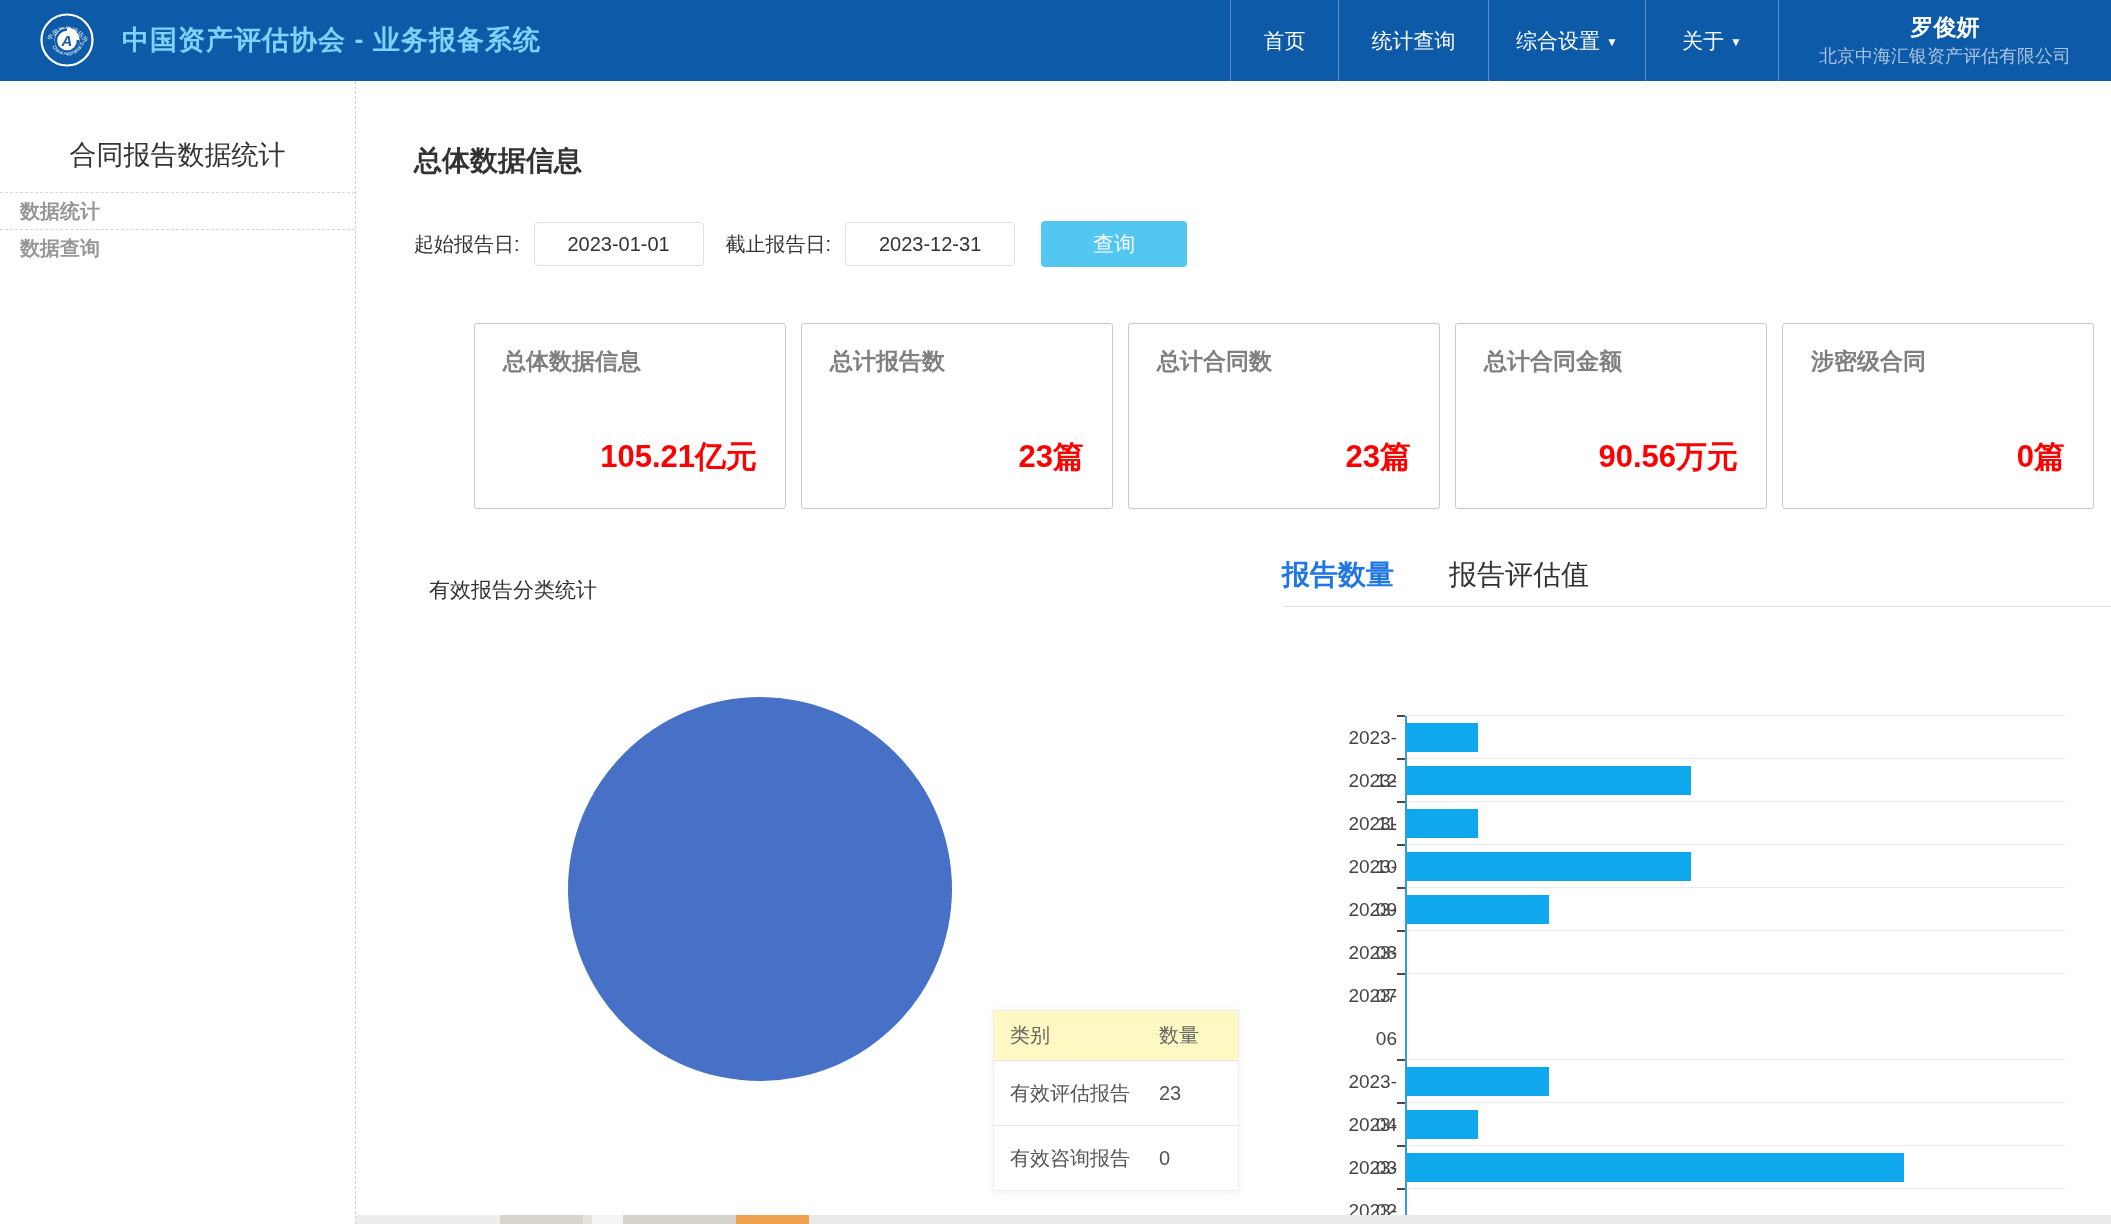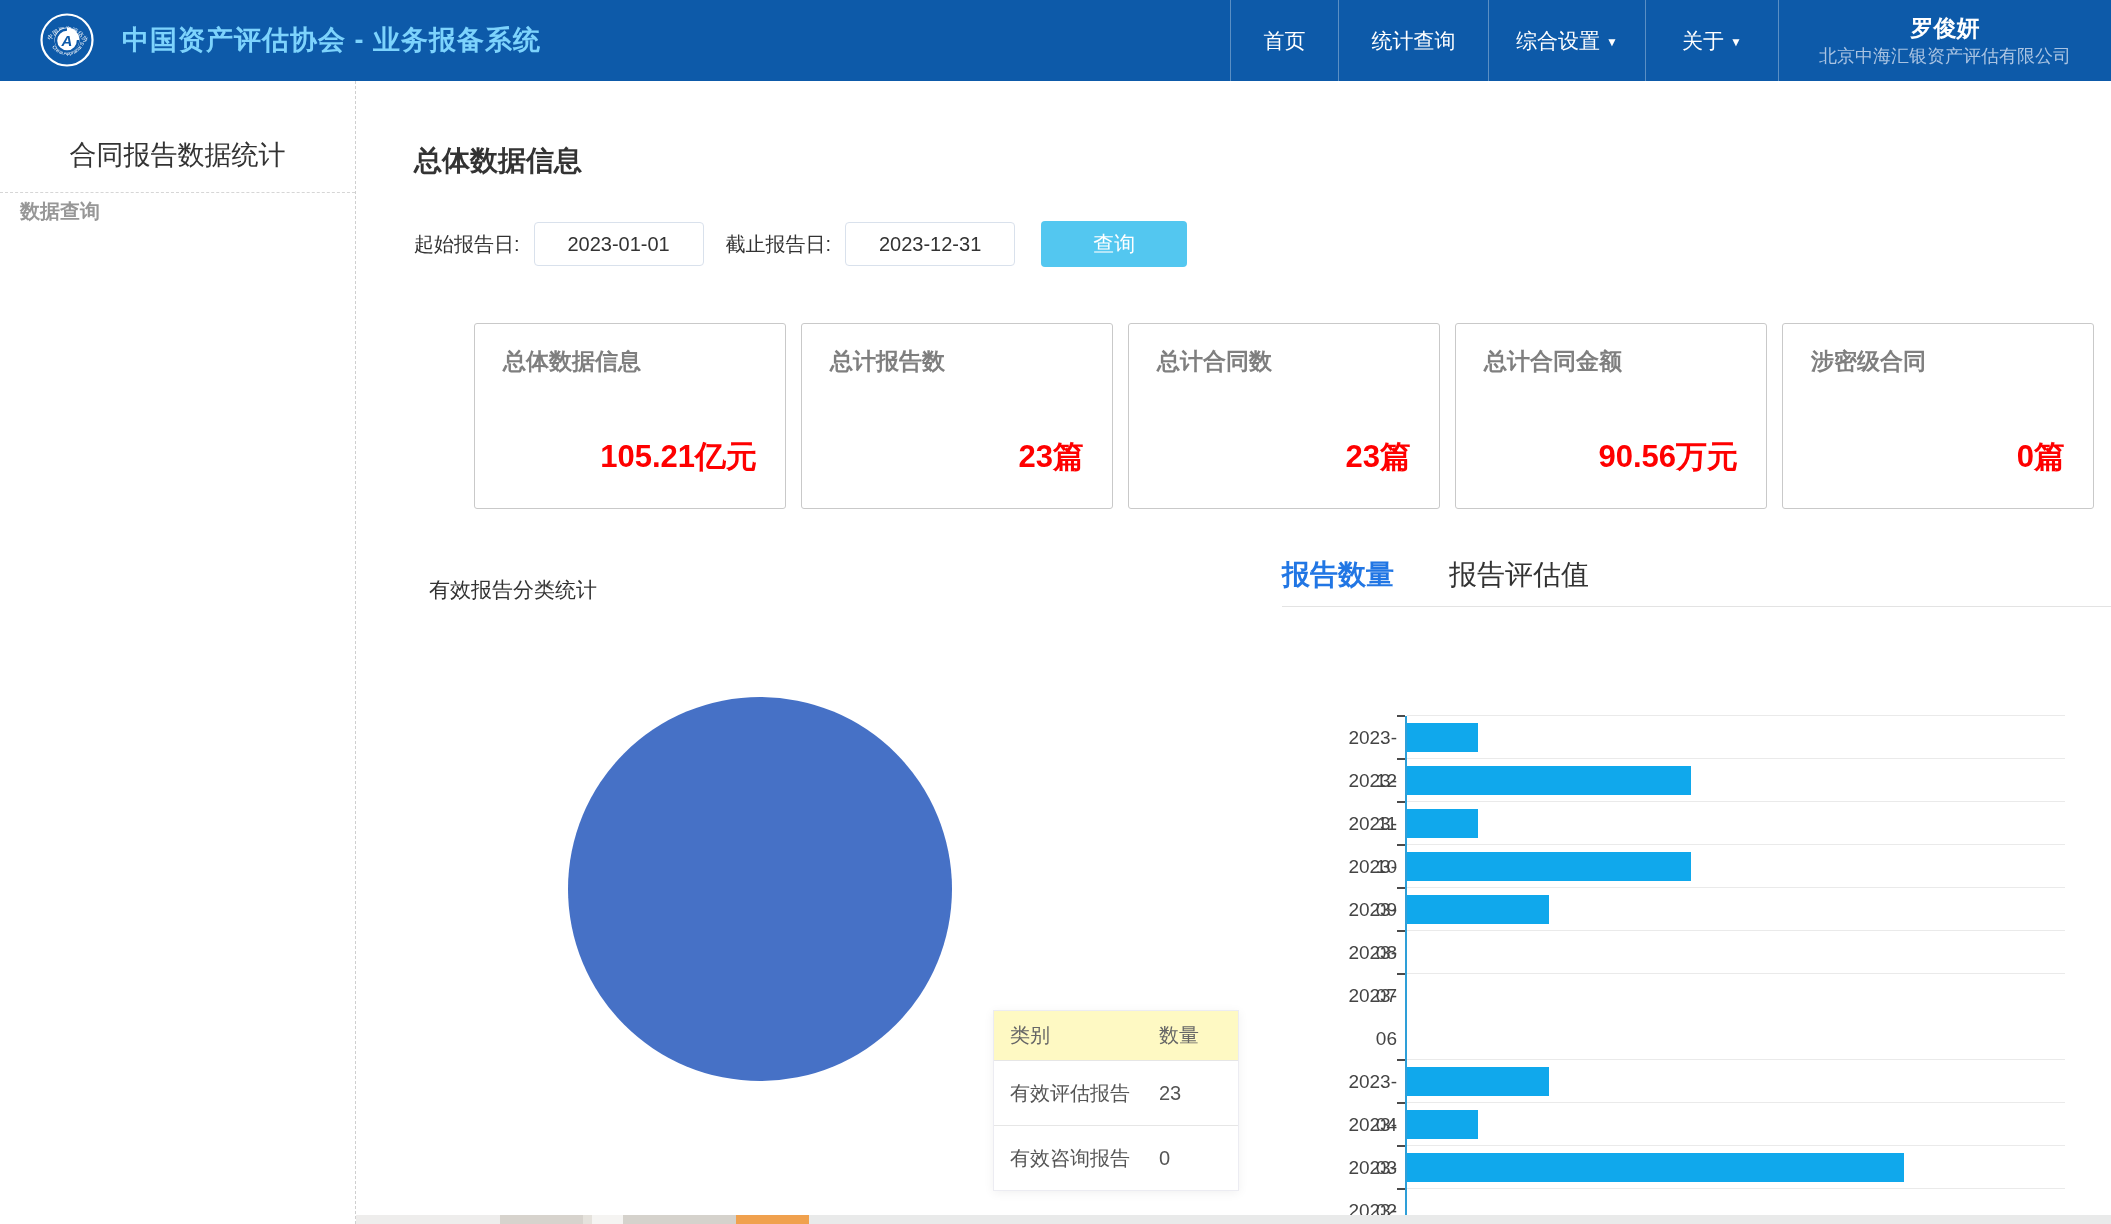--- a/index.html
+++ b/index.html
@@ -9,21 +9,21 @@
   
   .navbar { position:absolute; left:0; top:0; width:2111px; height:81px; background:#0d5aa9; }
   .logo { position:absolute; left:40px; top:13px; width:54px; height:54px; }
   .app-title { position:absolute; left:122px; top:0; height:81px; line-height:81px;
     color:#7dd3fc; font-size:27px; font-weight:bold; letter-spacing:1px; }
   .nav-menu { position:absolute; right:0; top:0; height:81px; display:flex; }
   .nav-item { height:81px; line-height:81px; text-align:center; color:#fff; font-size:21px;
     border-left:1px solid rgba(255,255,255,.32); cursor:pointer; }
   .nav-item .caret { font-size:12px; vertical-align:2px; margin-left:6px; }
   .user-block { width:333px; height:81px; border-left:1px solid rgba(255,255,255,.32);
-    display:flex; flex-direction:column; justify-content:center; align-items:center; }
+    display:flex; flex-direction:column; justify-content:center; align-items:center;font-family:Liberation Serif, serif; }
   .user-name { color:#fff; font-size:23px; font-weight:bold; line-height:30px; }
   .user-company { color:#a9c3e2; font-size:18px; line-height:26px; }
 
   
   .sidebar { position:absolute; left:0; top:81px; width:356px; height:1143px;
     background:#fff; border-right:1px dashed #cfcfcf; }
   .sidebar-title { margin-top:56px; text-align:center; font-size:27px; color:#333; }
   .sidebar-list { margin-top:19px; list-style:none; }
   .sidebar-item { height:37px; line-height:37px; padding-left:20px; font-size:20px;
     font-weight:bold; color:#979797; border-top:1px dashed #d6d6d6; cursor:pointer; }
@@ -110,20 +110,21 @@
     <div class="user-block">
       <div class="user-name">罗俊妍</div>
       <div class="user-company">北京中海汇银资产评估有限公司</div>
     </div>
   </nav>
 </header>
 
 <aside class="sidebar">
   <div class="sidebar-title">合同报告数据统计</div>
   <ul class="sidebar-list">
+    <li class="sidebar-item">数据统计</li>
     <li class="sidebar-item">数据查询</li>
   </ul>
 </aside>
 
 <h2 class="section-title">总体数据信息</h2>
 
 <div class="filter-row">
   <span class="filter-label">起始报告日:</span>
   <input class="date-input" value="2023-01-01" style="">
   <span class="filter-label ml20">截止报告日:</span>

